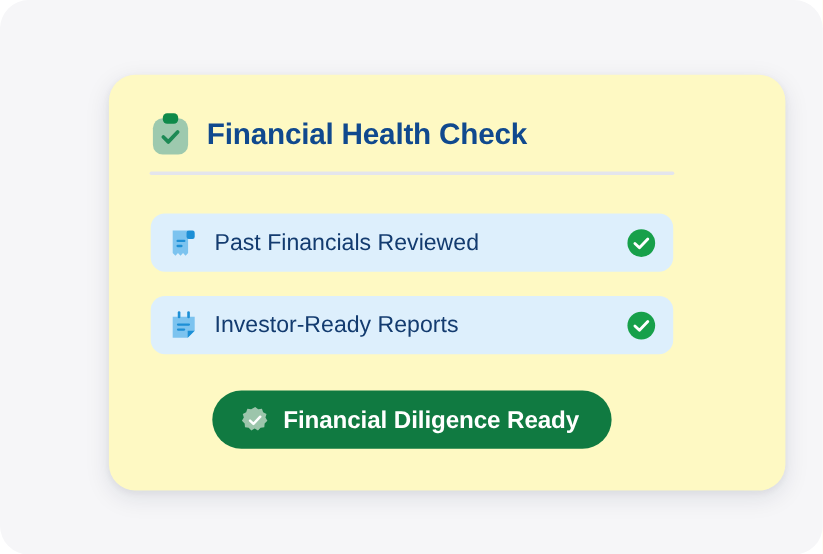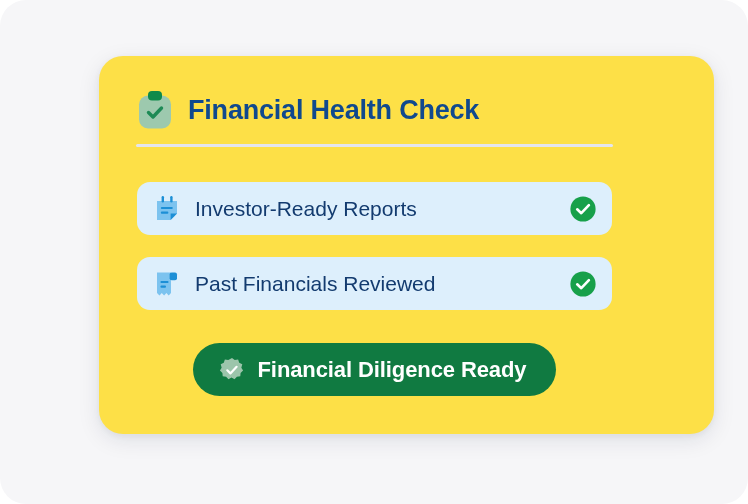--- a/index.html
+++ b/index.html
@@ -21,24 +21,24 @@
     width: 748px;
     height: 504px;
     background: #f6f6f8;
     border-radius: 26px;
     overflow: hidden;
   }
 
   .card {
     position: absolute;
     left: 99px;
-    top: 56px;
+    top: 68px;
     width: 615px;
     height: 378px;
-    background: #fde047;
+    background: #fef9c3;
     border-radius: 24px;
     box-shadow: 0 6px 22px rgba(23, 30, 60, 0.10),
                 0 2px 6px rgba(23, 30, 60, 0.05);
     box-sizing: border-box;
   }
 
   
   .card-header {
     position: absolute;
     left: 37px;
@@ -176,48 +176,48 @@
 
       <div class="card-title">Financial Health Check</div>
     </div>
 
     <div class="divider"></div>
 
     <div class="check-list">
 
       <div class="check-row">
         <svg class="row-icon" viewBox="0 0 28 30">
+          <path d="M4 3.5 h14 v20.5 l-2.3 2.4 -2.3 -2.4 -2.3 2.4 -2.3 -2.4 -2.3 2.4 -2.5 -2.4 z" fill="#7cc3ef"></path>
+          <rect x="16.6" y="3.5" width="7.4" height="7.8" rx="2" fill="#1c8fd6"></rect>
+          <rect x="7.4" y="12" width="8.2" height="2.1" rx="1.05" fill="#1c8fd6"></rect>
+          <rect x="7.4" y="16.6" width="5.6" height="2.1" rx="1.05" fill="#1c8fd6"></rect>
+        </svg>
+        <div class="row-label">Past Financials Reviewed</div>
+        <svg class="row-status" viewBox="0 0 28 28">
+          <circle cx="14" cy="14" r="12.6" fill="#17a04a"></circle>
+          <path d="M8.2 14.3 L12.3 18.2 L19.9 10.2" stroke="#ffffff" stroke-width="2.6" stroke-linecap="round" stroke-linejoin="round" fill="none"></path>
+        </svg>
+      </div>
+
+      <div class="check-row">
+        <svg class="row-icon" viewBox="0 0 28 30">
           <path d="M4 7 h20 v12.6 l-6.4 6.4 h-13.6 z" fill="#7cc3ef"></path>
           <path d="M24 19.6 h-6.4 v6.4 z" fill="#1c8fd6"></path>
           <rect x="8.6" y="2" width="2.4" height="6.4" rx="1.2" fill="#1c8fd6"></rect>
           <rect x="17.2" y="2" width="2.4" height="6.4" rx="1.2" fill="#1c8fd6"></rect>
           <rect x="7.8" y="13" width="12" height="2.1" rx="1.05" fill="#1c8fd6"></rect>
           <rect x="7.8" y="17.6" width="7.6" height="2.1" rx="1.05" fill="#1c8fd6"></rect>
         </svg>
         <div class="row-label">Investor-Ready Reports</div>
         <svg class="row-status" viewBox="0 0 28 28">
           <circle cx="14" cy="14" r="12.6" fill="#17a04a"></circle>
           <path d="M8.2 14.3 L12.3 18.2 L19.9 10.2" stroke="#ffffff" stroke-width="2.6" stroke-linecap="round" stroke-linejoin="round" fill="none"></path>
         </svg>
       </div>
 
-      <div class="check-row">
-        <svg class="row-icon" viewBox="0 0 28 30">
-          <path d="M4 3.5 h14 v20.5 l-2.3 2.4 -2.3 -2.4 -2.3 2.4 -2.3 -2.4 -2.3 2.4 -2.5 -2.4 z" fill="#7cc3ef"></path>
-          <rect x="16.6" y="3.5" width="7.4" height="7.8" rx="2" fill="#1c8fd6"></rect>
-          <rect x="7.4" y="12" width="8.2" height="2.1" rx="1.05" fill="#1c8fd6"></rect>
-          <rect x="7.4" y="16.6" width="5.6" height="2.1" rx="1.05" fill="#1c8fd6"></rect>
-        </svg>
-        <div class="row-label">Past Financials Reviewed</div>
-        <svg class="row-status" viewBox="0 0 28 28">
-          <circle cx="14" cy="14" r="12.6" fill="#17a04a"></circle>
-          <path d="M8.2 14.3 L12.3 18.2 L19.9 10.2" stroke="#ffffff" stroke-width="2.6" stroke-linecap="round" stroke-linejoin="round" fill="none"></path>
-        </svg>
-      </div>
-
     </div>
 
     <div class="cta-wrap">
       <button class="cta-button">
         <svg class="cta-badge" viewBox="0 0 26 26">
           <path fill="#9cc5ab" d="M13 0.9 l2.72 2.07 3.4 -0.42 1.12 3.24 3.05 1.57 -0.95 3.29 1.74 2.96 -2.49 2.34 -0.3 3.41 -3.4 0.44 -2.37 2.47 -3.02 -1.66 -3.02 1.66 -2.37 -2.47 -3.4 -0.44 -0.3 -3.41 -2.49 -2.34 1.74 -2.96 -0.95 -3.29 3.05 -1.57 1.12 -3.24 3.4 0.42 z"></path>
           <path d="M8.3 13.3 L11.4 16.4 L17.6 9.8" stroke="#ffffff" stroke-width="2.2" stroke-linecap="round" stroke-linejoin="round" fill="none"></path>
         </svg>
         <span class="cta-label">Financial Diligence Ready</span>
       </button>

